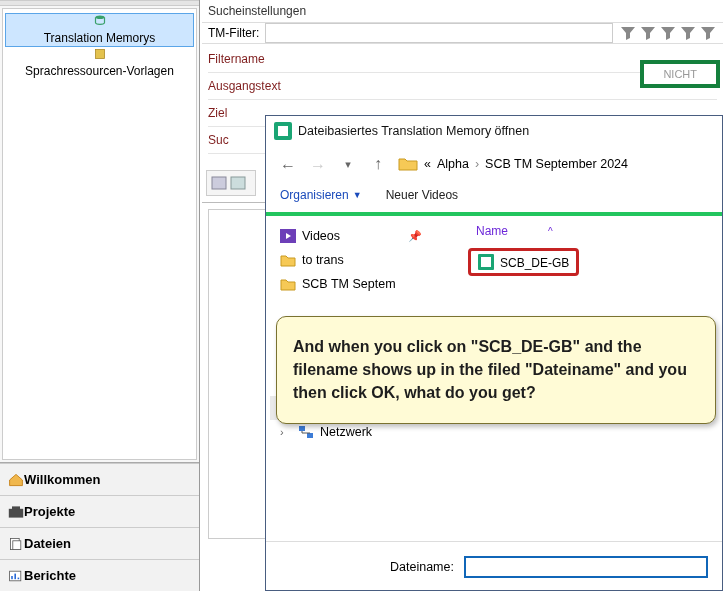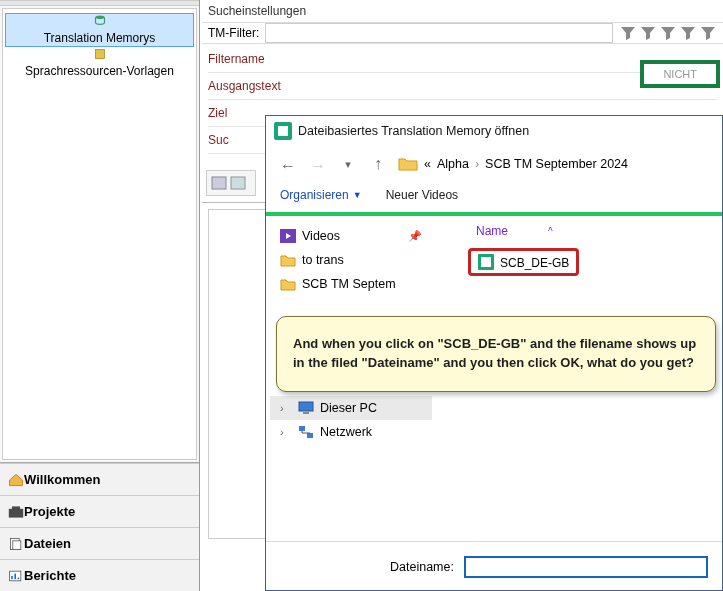--- a/index.html
+++ b/index.html
@@ -199,21 +199,21 @@
   }
   .file-ic { width:16px; height:16px; }
   .tooltip {
     position:absolute;
     left: 10px; top: 100px;
     width: 440px;
     background: #fffbd6;
     border: 1px solid #7a7230;
     border-radius: 10px;
     padding: 18px 16px;
-    font-size: 13px;
+    font-size: 16px;
     font-weight: 600;
     color:#1e1e1e;
     line-height:1.45;
     box-shadow: 2px 3px 5px rgba(0,0,0,0.25);
   }
   .dlg-footer {
     display:flex; align-items:center;
     padding: 14px 14px;
     gap: 10px;
   }

